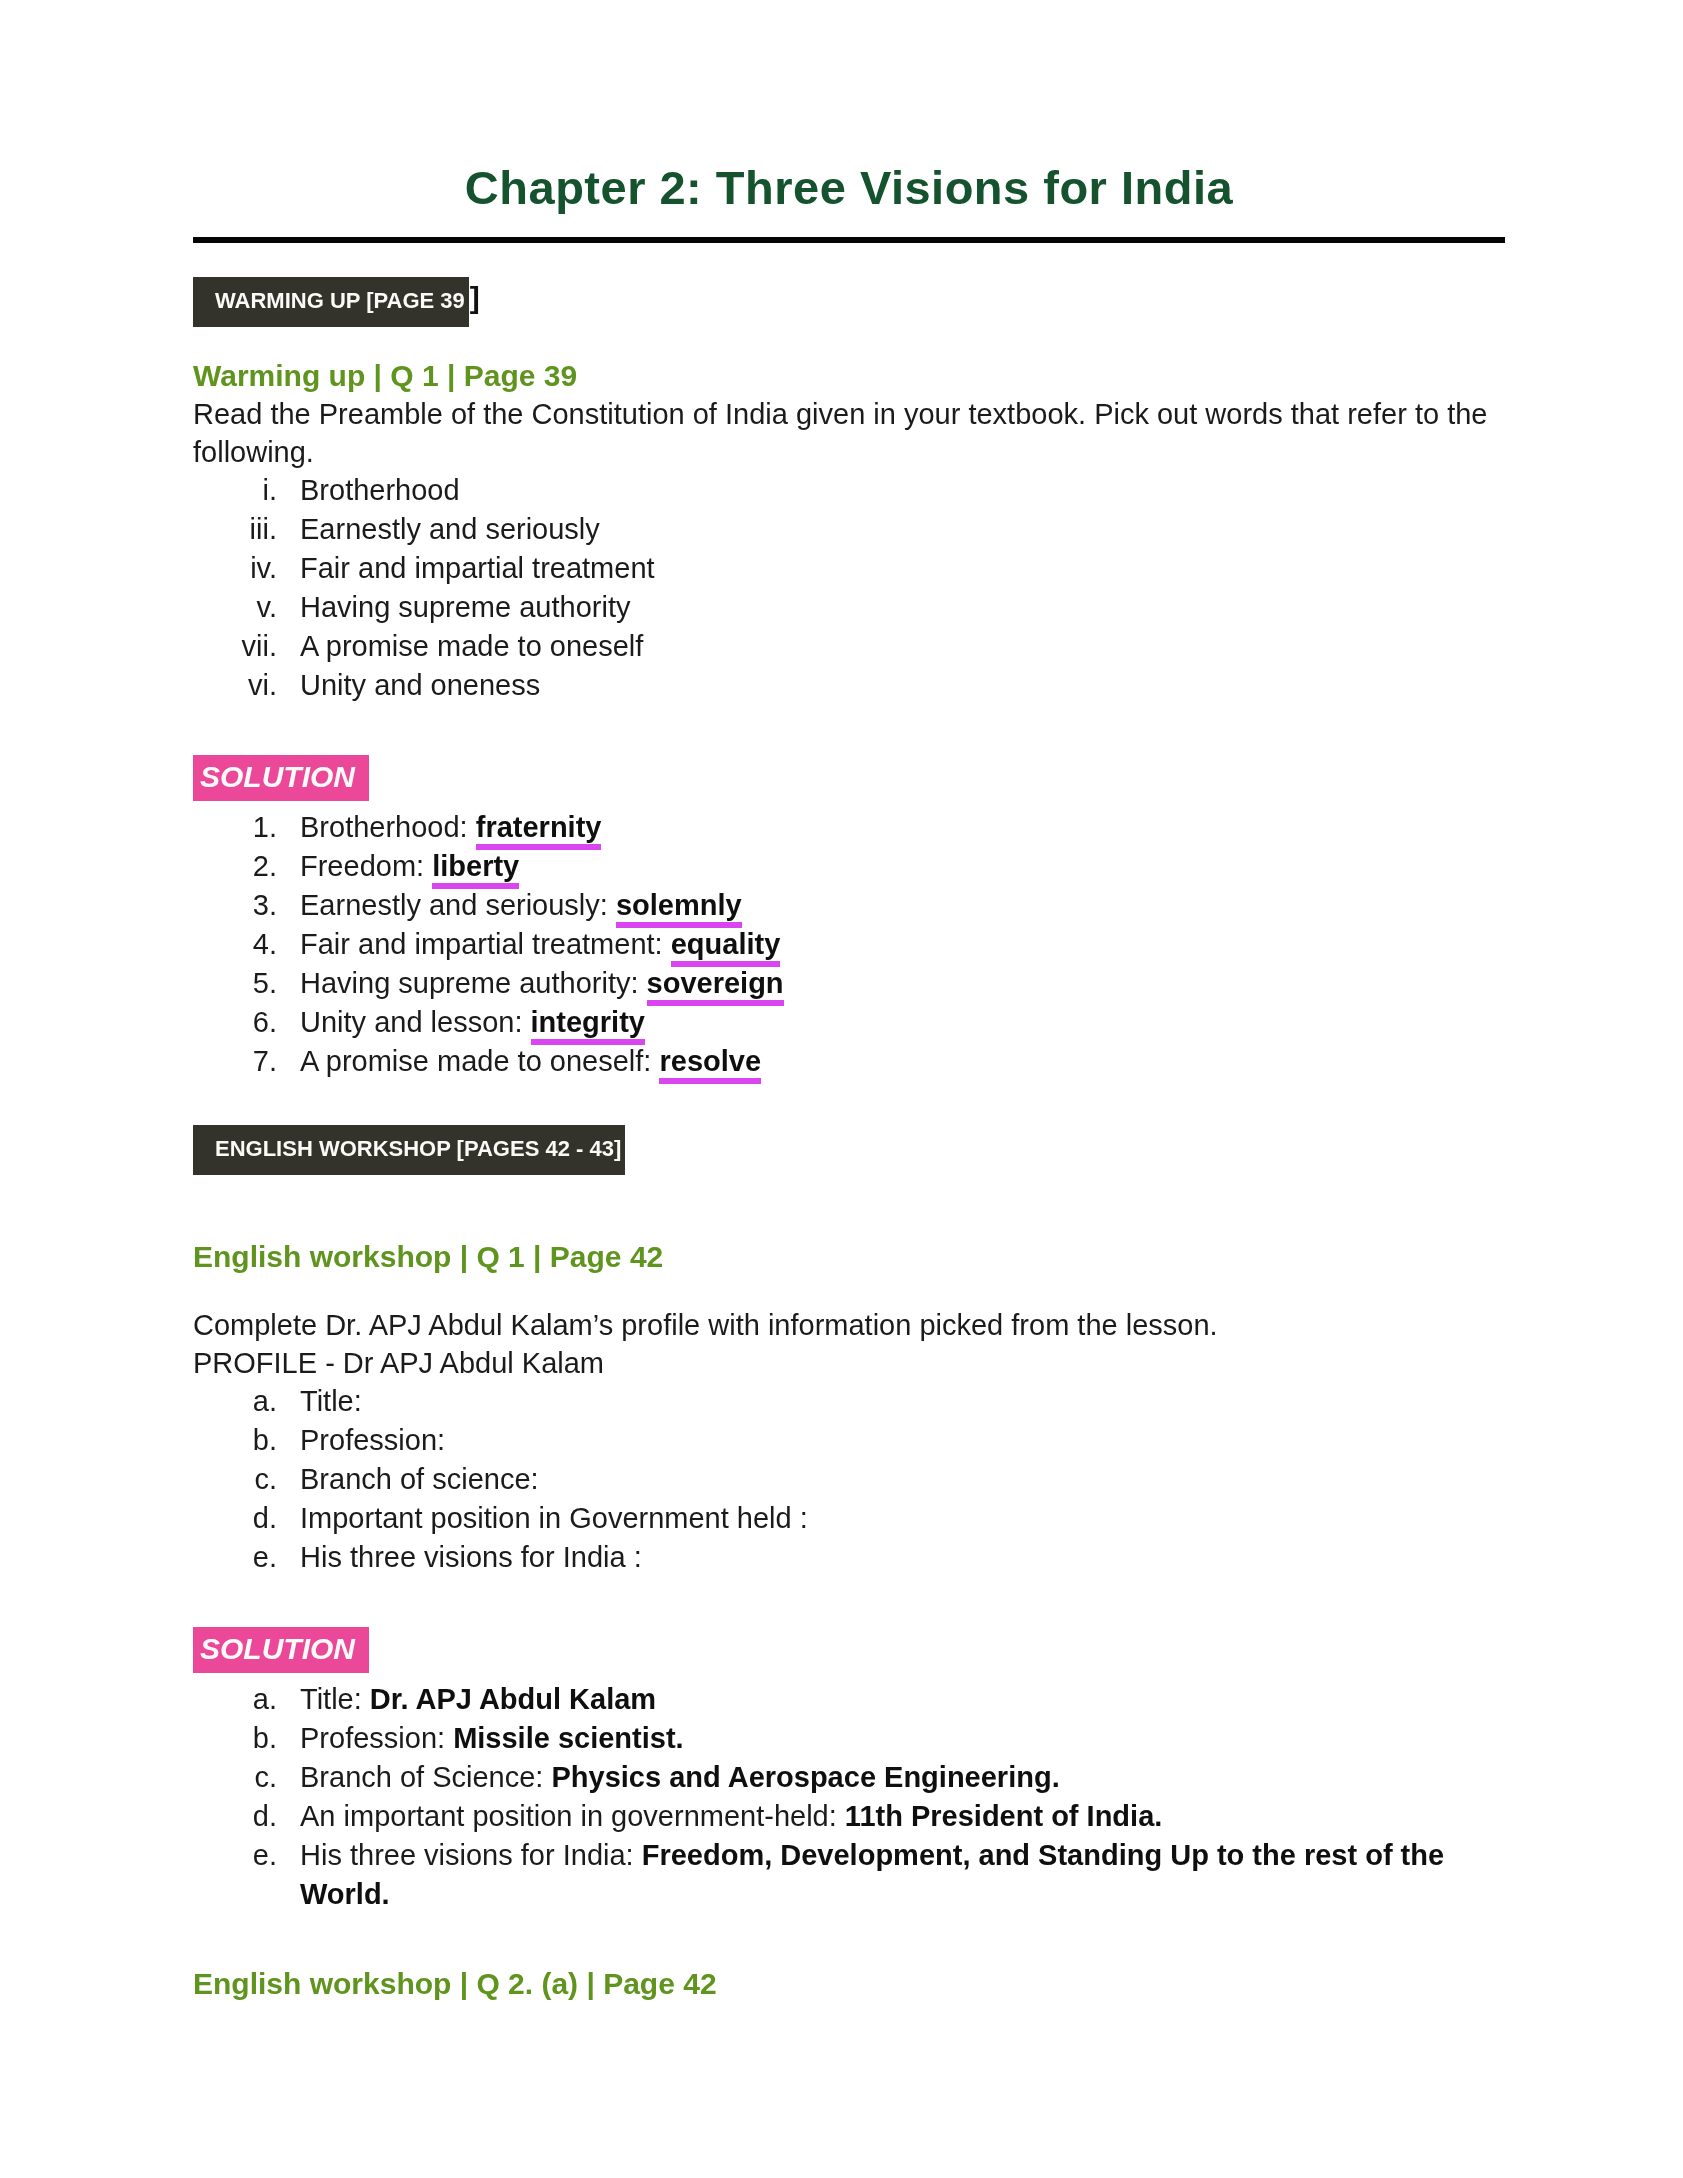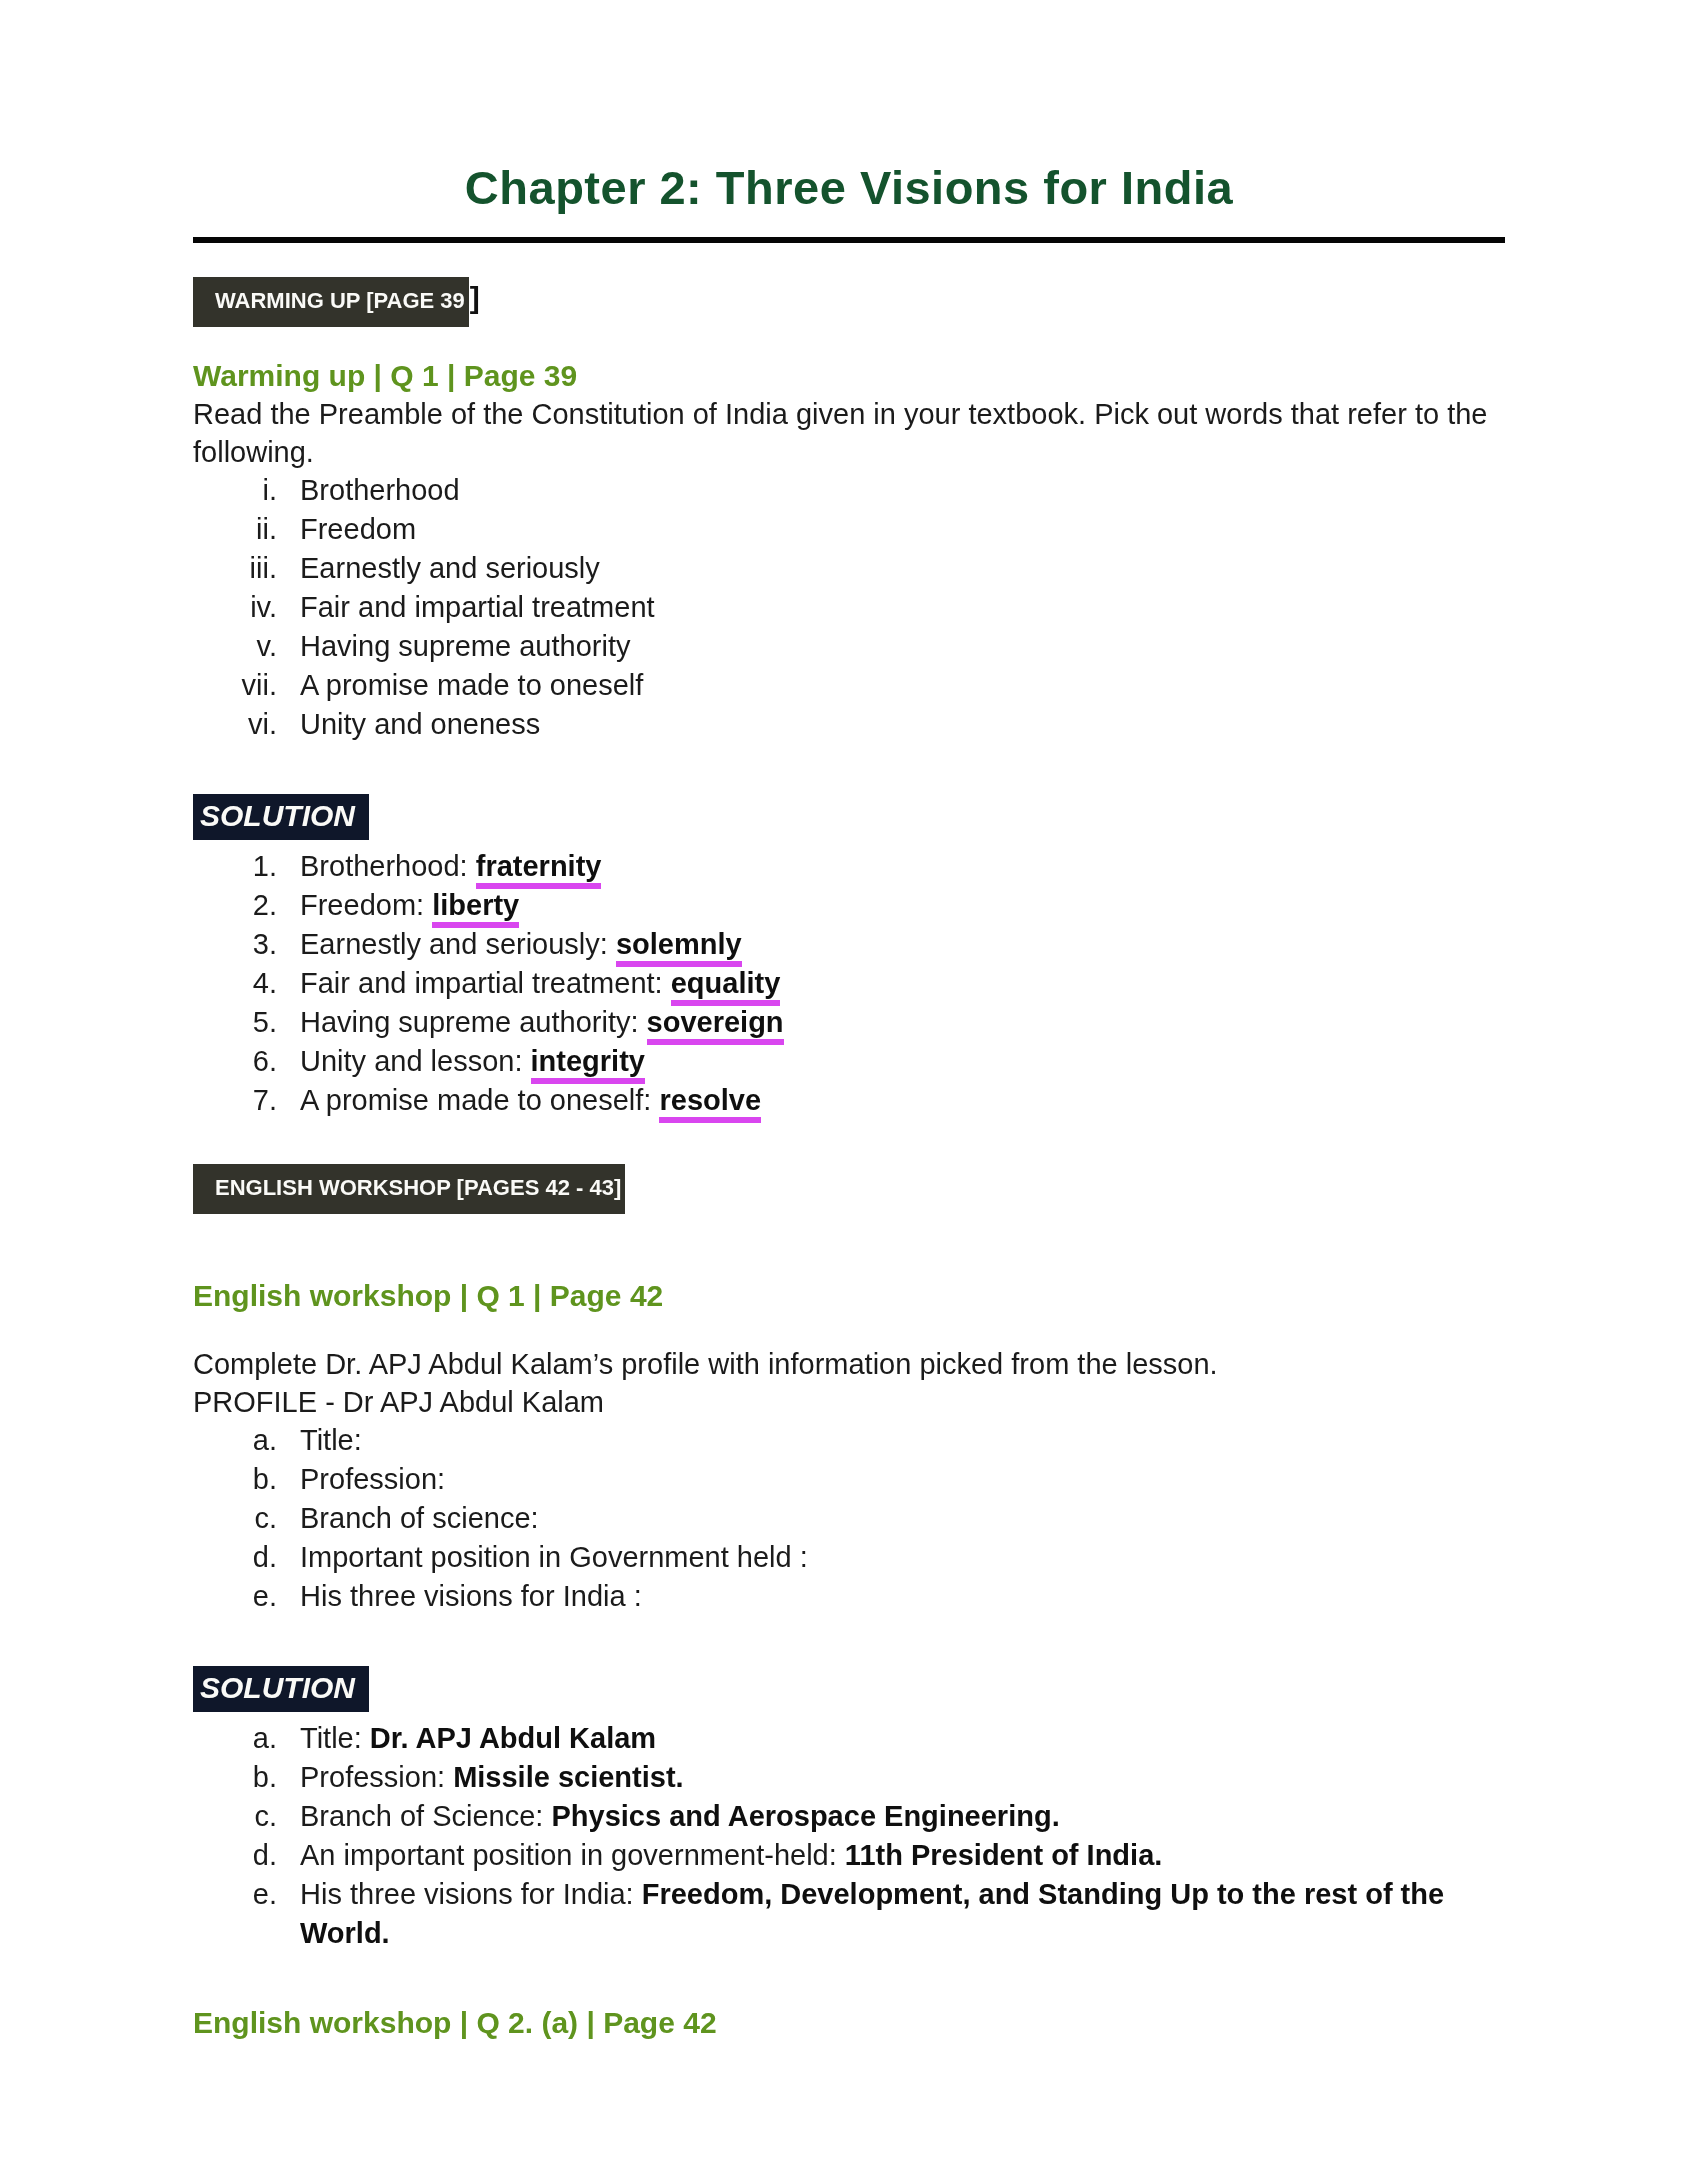--- a/index.html
+++ b/index.html
@@ -69,21 +69,21 @@
     flex: 0 0 84px;
     text-align: right;
   }
   .qa-text {
     margin-left: 23px;
     max-width: 1198px;
   }
   .solution-header-row { margin-top: 50px; }
   .solution-header {
     display: inline-block;
-    background: #0f172a;
+    background: #ec4899;
     color: #fafaf7;
     font-weight: bold;
     font-style: italic;
     font-size: 30px;
     line-height: 34px;
     padding: 5px 14px 7px 7px;
   }
   .solution-list { list-style: none; margin-top: 7px; }
   .answer-bold { font-weight: bold; color: #0f0f0f; }
   .answer-underline {
@@ -109,24 +109,20 @@
 
   <div class="q-heading mt">Warming up | Q 1 | Page 39</div>
   <p class="intro">Read the Preamble of the Constitution of India given in your textbook. Pick out words that refer to the following.</p>
 
   <ul class="qa-list">
     <li class="qa-item">
         <span class="qa-marker">i.</span>
         <span class="qa-text">Brotherhood</span>
       </li>
     <li class="qa-item">
-        <span class="qa-marker">ii.</span>
-        <span class="qa-text">Freedom</span>
-      </li>
-    <li class="qa-item">
         <span class="qa-marker">iii.</span>
         <span class="qa-text">Earnestly and seriously</span>
       </li>
     <li class="qa-item">
         <span class="qa-marker">iv.</span>
         <span class="qa-text">Fair and impartial treatment</span>
       </li>
     <li class="qa-item">
         <span class="qa-marker">v.</span>
         <span class="qa-text">Having supreme authority</span>

